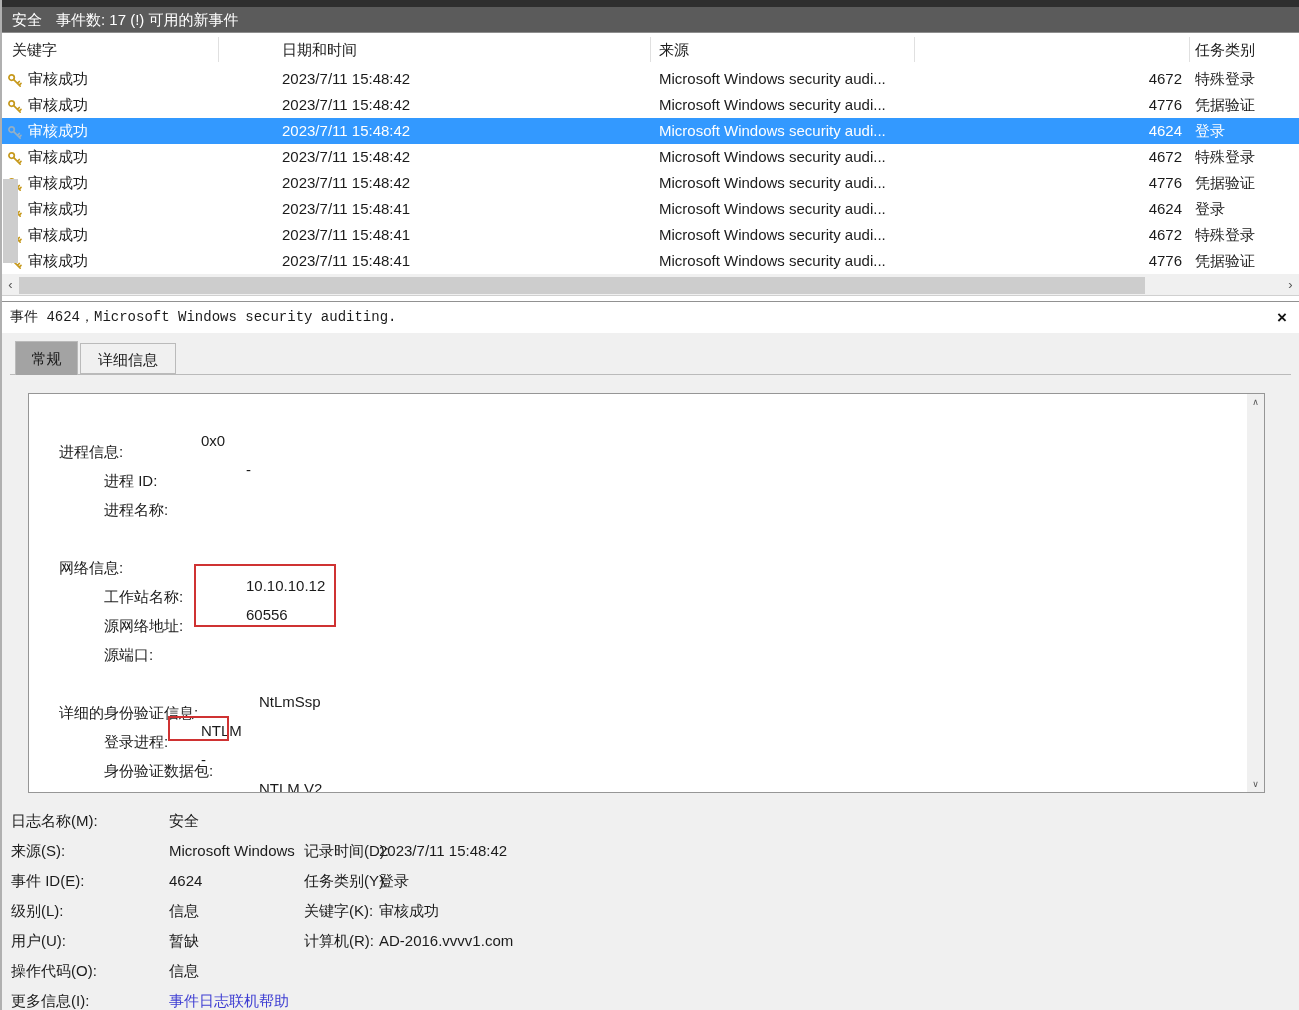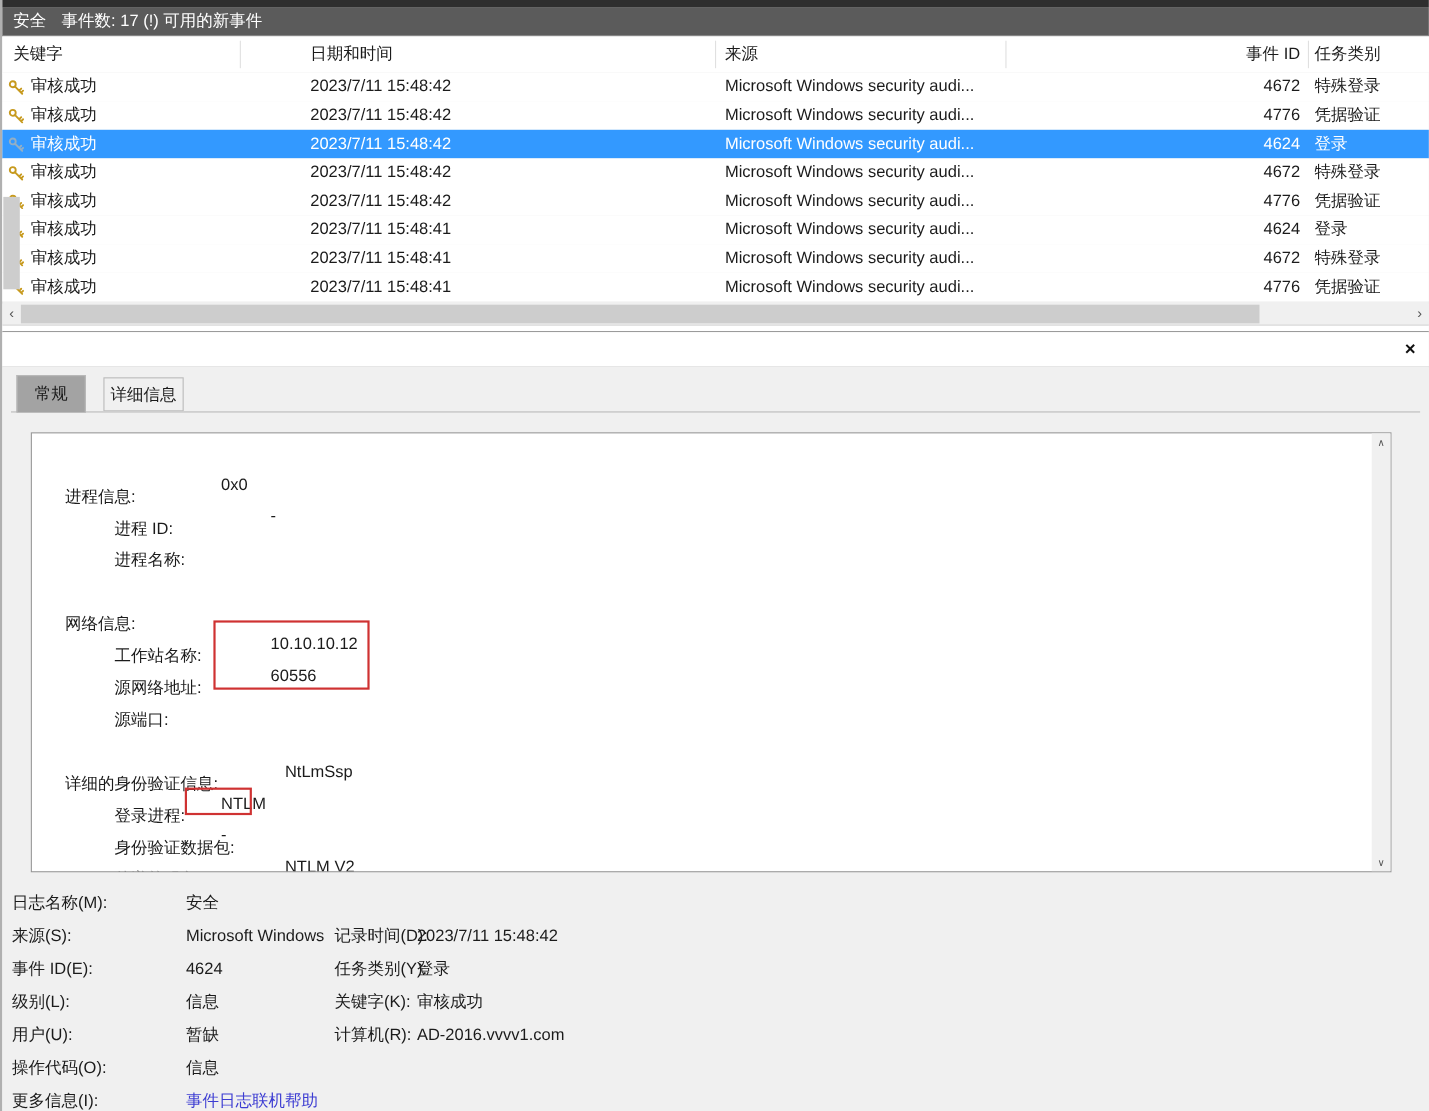--- a/index.html
+++ b/index.html
@@ -46,21 +46,21 @@
   #phead .ptitle{position:absolute;left:8px;white-space:nowrap;}
   #pclose{position:absolute;right:4px;top:0;width:18px;text-align:left;font-weight:bold;
     font-size:17px;color:#111;font-family:"Liberation Sans",sans-serif;}
   
   #pane{position:absolute;left:0;top:333px;width:100%;height:677px;background:#f0f0f0;}
   .tabline{position:absolute;left:8px;right:8px;top:41px;height:1px;background:#bababa;}
   .tab{position:absolute;top:10px;height:31px;font-size:15px;line-height:31px;text-align:center;
     background:#f0f0f0;border:1px solid #bababa;box-sizing:border-box;z-index:2;}
   .tab.active{top:8px;height:34px;background:#a3a3a3;border-bottom:none;line-height:33px;z-index:3;}
   #tab-general{left:13px;width:63px;}
-  #tab-details{left:92px;width:73px;}
+  #tab-details{left:78px;width:96px;}
   
   #dbox{position:absolute;left:26px;top:393px;width:1237px;height:400px;background:#fff;
     border:1px solid #969696;box-sizing:border-box;overflow:hidden;}
   .dline{position:absolute;left:0;width:1299px;height:29px;line-height:29px;font-size:15px;}
   .dline .lbl{position:absolute;left:75px;white-space:nowrap;margin-top:40px;}
   .dline.section .lbl{left:30px;}
   .dline .val{position:absolute;white-space:nowrap;}
   .dline .val.v1{left:172px;}
   .dline .val.v2{left:217px;}
   .dline .val.v3{left:230px;}
@@ -91,21 +91,20 @@
 
   <div id="titlebar">
     <span class="logname">安全</span>
     <span class="subtitle">事件数: 17 (!) 可用的新事件</span>
   </div>
 
   <div id="thead">
     <span class="hc" style="left:10px">关键字</span>
     <span class="hc" style="left:280px">日期和时间</span>
     <span class="hc" style="left:657px">来源</span>
-    <span class="hc c-eid">事件 ID</span>
     <span class="hc" style="left:1193px">任务类别</span>
     <span class="sep" style="left:216px"></span>
     <span class="sep" style="left:648px"></span>
     <span class="sep" style="left:912px"></span>
     <span class="sep" style="left:1187px"></span>
   </div>
 
   <div id="rows">
       <div class="trow">
     <span class="keyicon">
@@ -215,20 +214,21 @@
 
   <div id="hscroll">
     <span class="btn left">‹</span>
     <div id="hthumb"></div>
     <span class="btn right">›</span>
   </div>
 
   <div id="splitter"></div>
 
   <div id="phead">
+    <span class="ptitle">事件 4624，Microsoft Windows security auditing.</span>
     <span id="pclose">×</span>
   </div>
 
   <div id="pane">
     <div class="tabline"></div>
     <div class="tab active" id="tab-general">常规</div>
     <div class="tab" id="tab-details">详细信息</div>
   </div>
 
   <div id="dbox">

